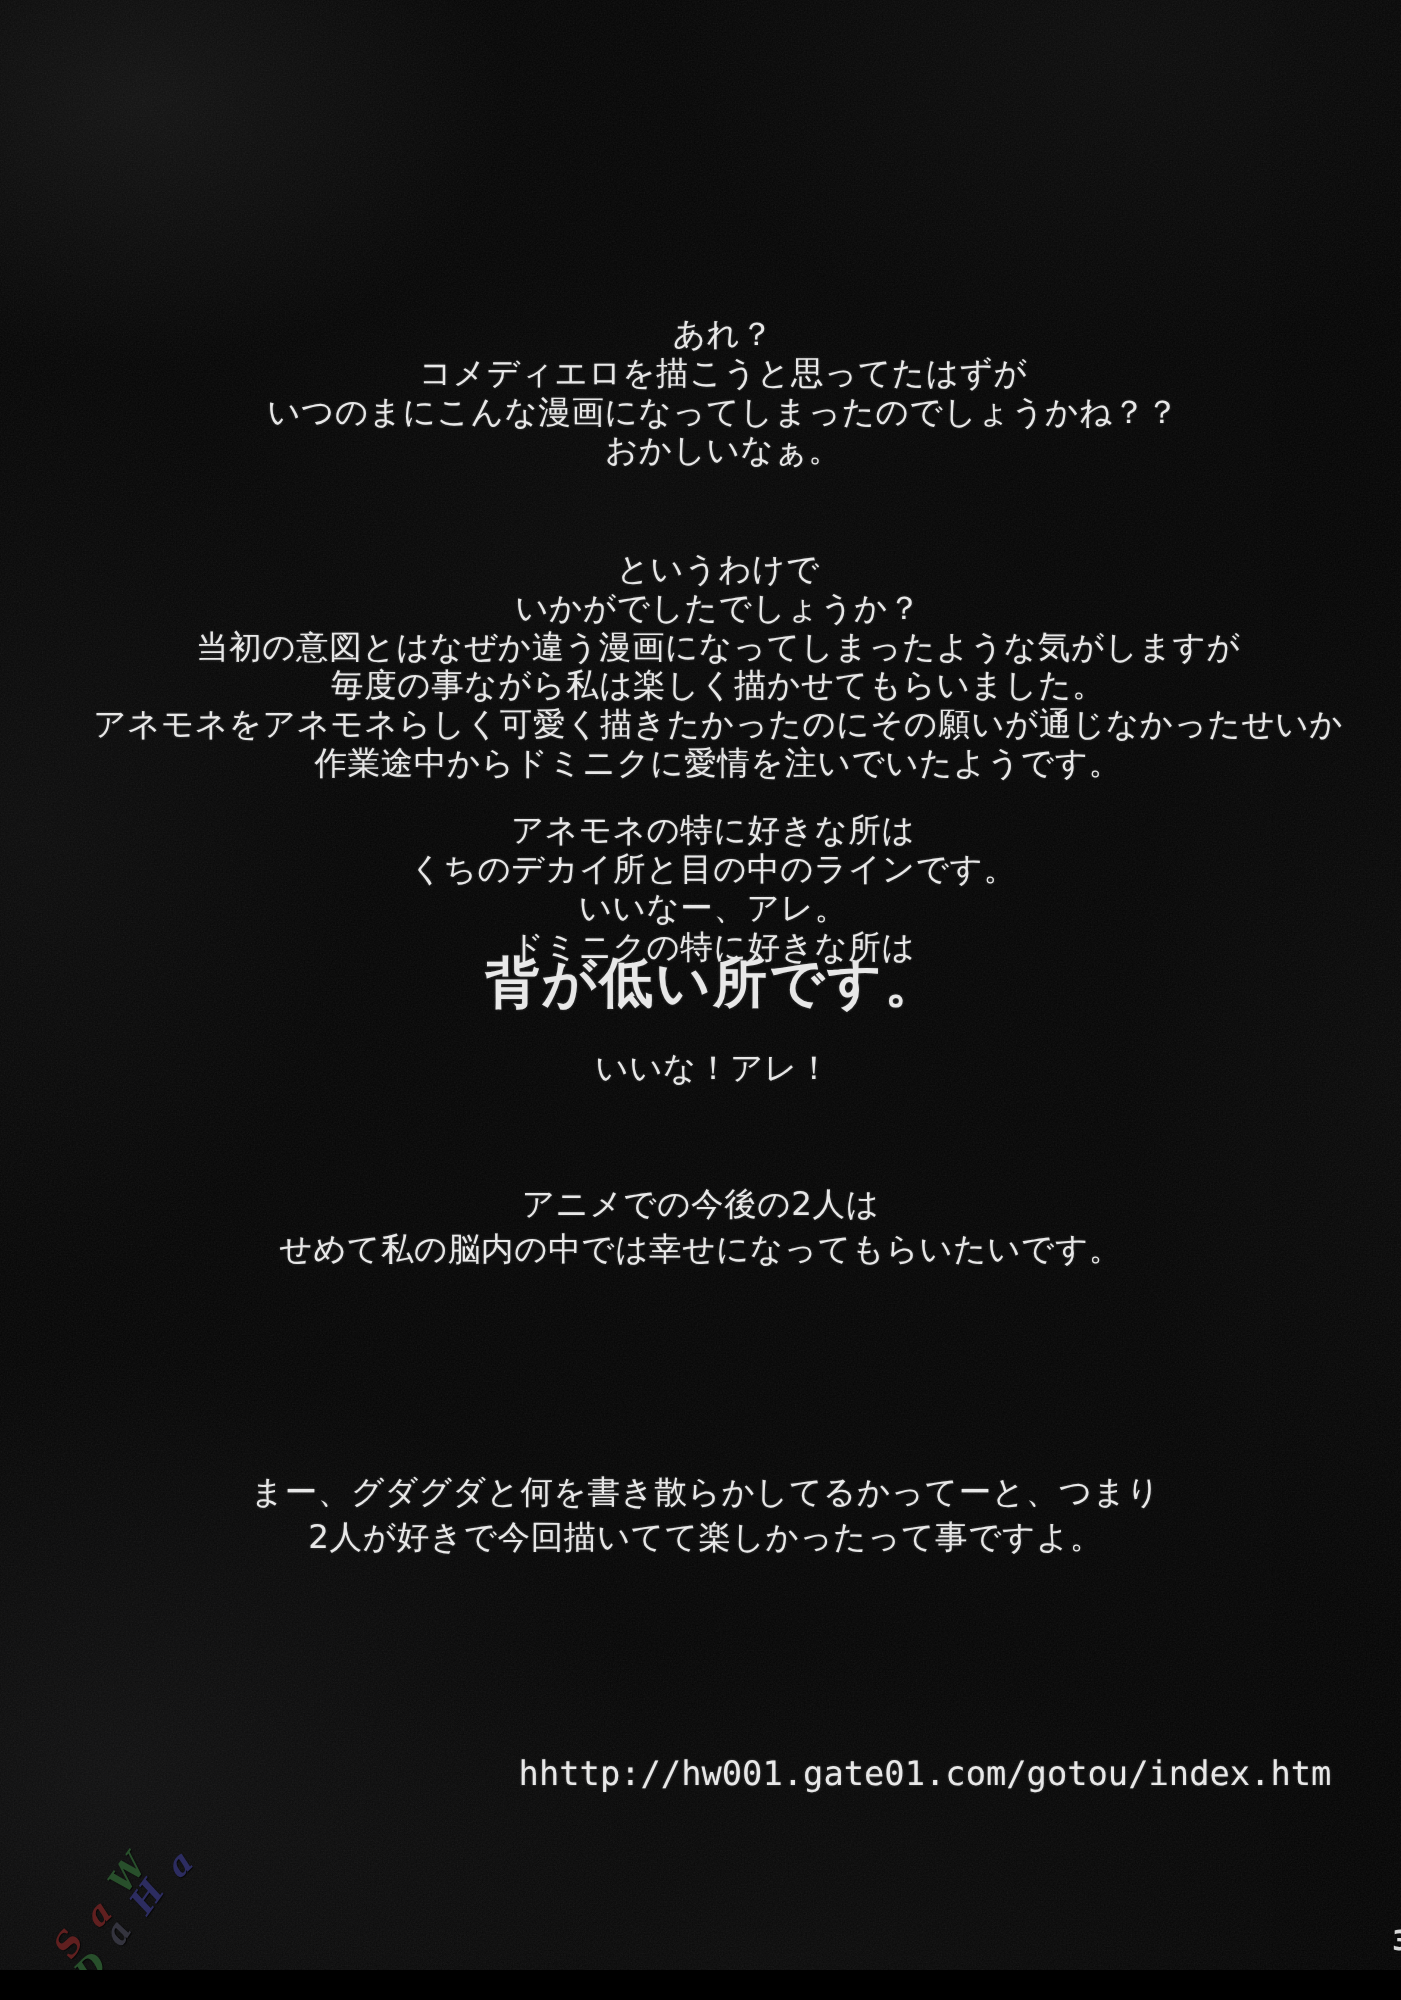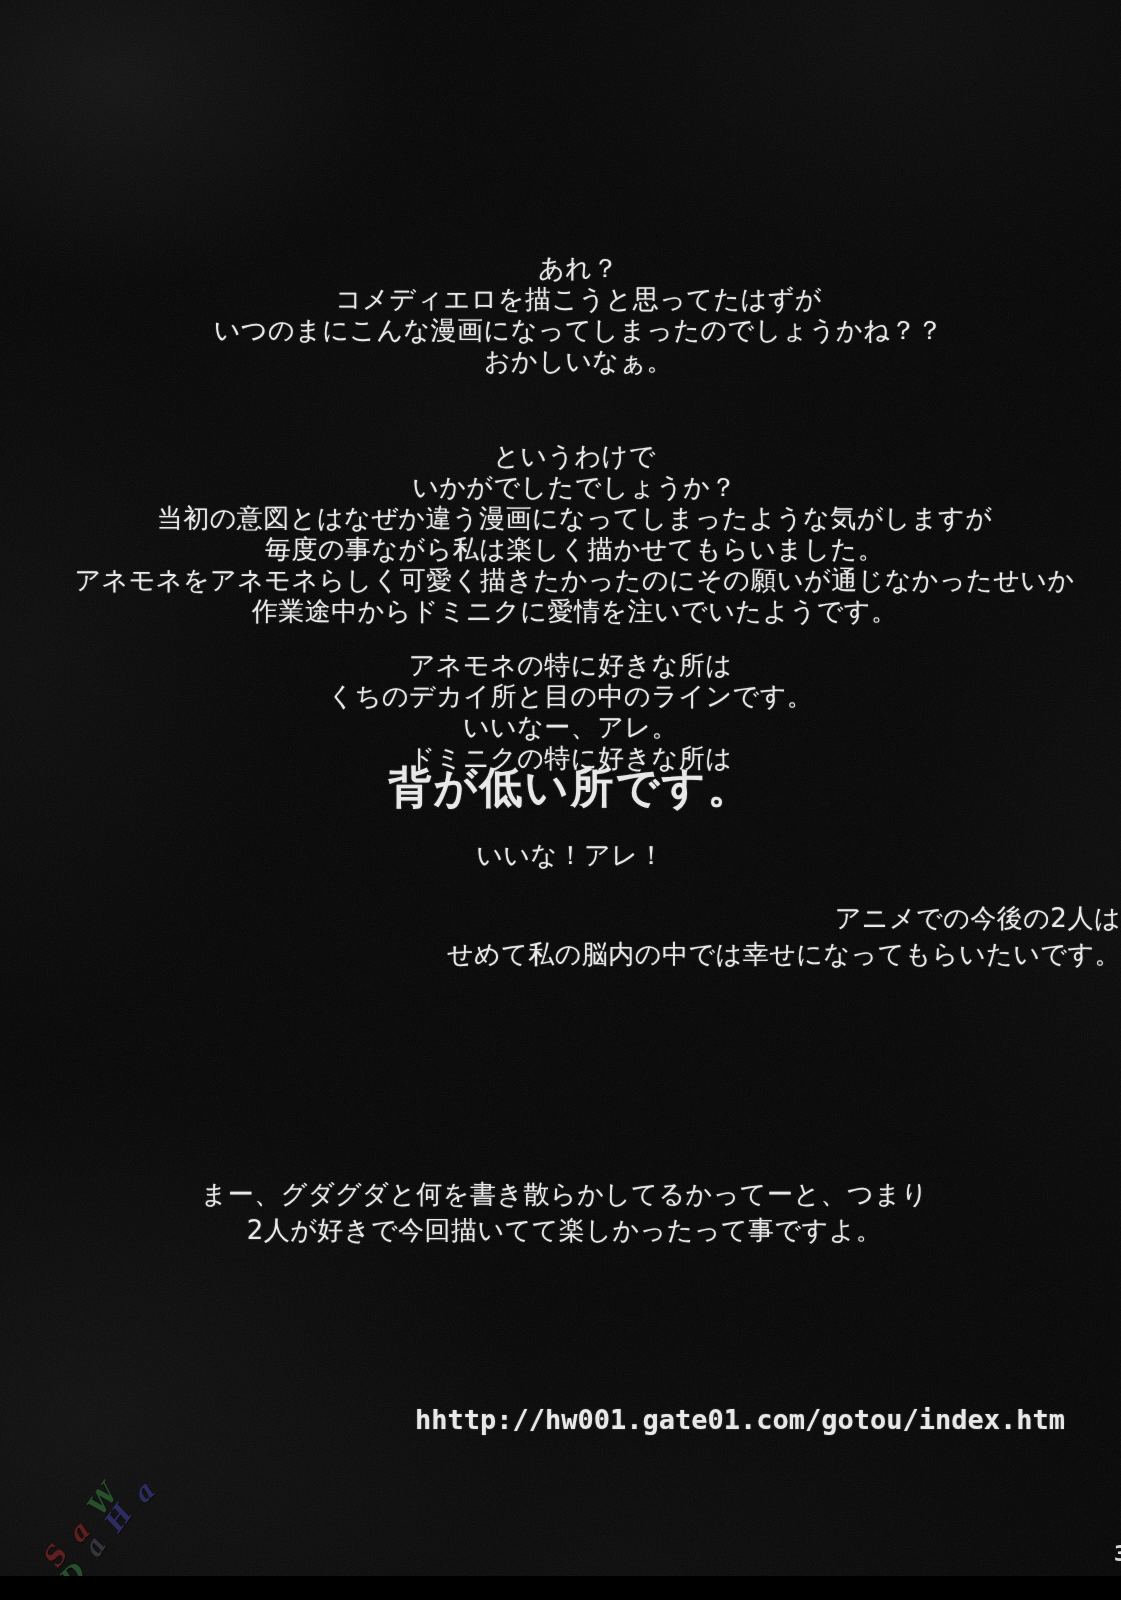--- a/index.html
+++ b/index.html
@@ -27,24 +27,24 @@
     font-size:26px;line-height:31px;
     letter-spacing:.5px;
     text-shadow:0 0 2px rgba(235,235,235,.35);
     white-space:nowrap;
   }
   .b-intro      {top:253px;left:18px;}
   .b-review     {top:441px;left:14px;}
   .b-favorites  {top:650px;left:10px;}
   .b-big        {top:762px;left:10px;font-size:43px;line-height:50px;font-weight:bold;letter-spacing:2px;}
   .b-tail       {top:840px;left:10px;}
-  .b-anime      {top:900px;left:0;line-height:36px;text-align:right;}
+  .b-anime      {top:946px;left:0;line-height:36px;}
   .b-summary    {top:1176px;left:4px;line-height:36px;}
   .b-credit     {top:1368px;left:360px;width:760px;font-family:"DejaVu Sans Mono","Liberation Mono",monospace;font-size:27px;letter-spacing:1px;}
-  .b-url        {top:1404px;left:360px;width:760px;font-family:"DejaVu Sans Mono","Liberation Mono",monospace;font-size:27px;letter-spacing:0;font-weight:bold;}
+  .b-url        {top:1404px;left:360px;width:760px;font-family:"DejaVu Sans Mono","Liberation Mono",monospace;font-size:27px;letter-spacing:0;}
   .watermark{
     position:absolute;left:36px;top:1498px;
     transform:rotate(-50deg);
     font-family:"DejaVu Serif","Liberation Serif",serif;
     font-style:italic;font-weight:bold;
     font-size:27px;line-height:24px;
     text-shadow:0 1px 1px rgba(0,0,0,.8);
     opacity:.85;
   }
   .watermark .wline{display:block;letter-spacing:3px;}

